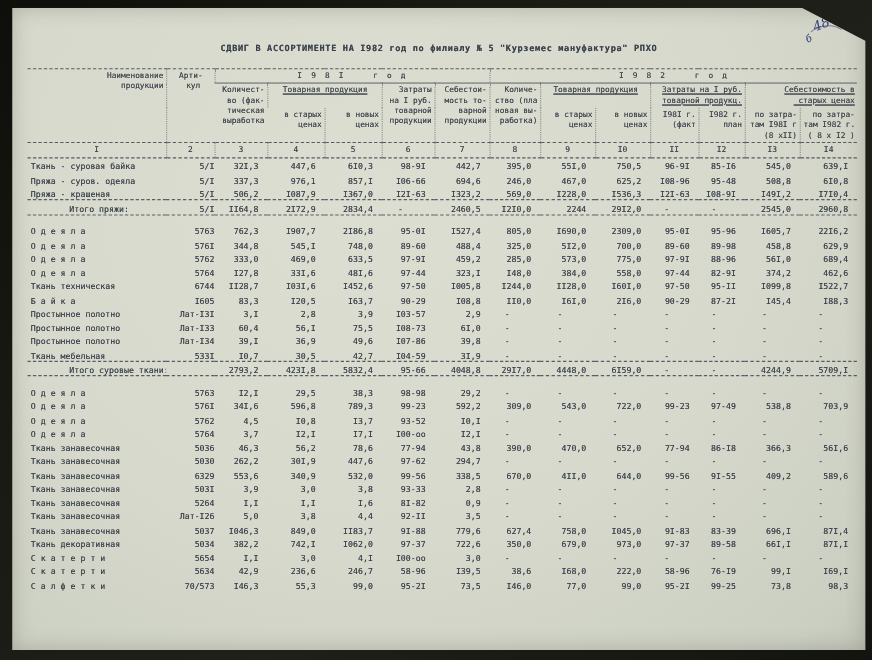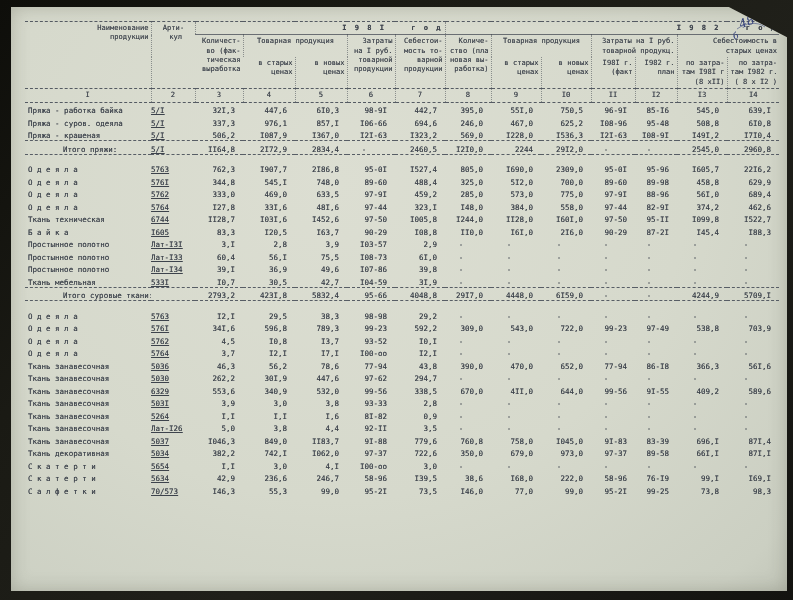--- a/index.html
+++ b/index.html
@@ -27,52 +27,53 @@
   }
   thead th{
     font-weight:400;font-size:7.1px;line-height:1.32;text-align:right;
     vertical-align:top;padding:1px 2px 2px 3px;white-space:pre;
     border-left:1px dotted rgba(72,78,86,.55);color:#40464f;
   }
   thead tr:first-child th{border-top:1px dashed #555b63;}
   thead th:first-child{border-left:none;}
   th.center{text-align:center;margin-top:44px;}
   th.year{
-    letter-spacing:2px;vertical-align:bottom;
-    border-bottom:1px solid rgba(77,83,91,.8);padding-bottom:2px;font-weight:bold;
-  }
-  th.grp{}
+    text-align:center;letter-spacing:2px;vertical-align:bottom;
+    border-bottom:1px solid rgba(77,83,91,.8);padding-bottom:2px;
+  }
+  th.grp{text-decoration:underline;}
   tr.nums th{
     border-top:1px dashed #555b63;border-bottom:1px dashed #555b63;
     text-align:center;padding:1px 0 2px 0;font-size:7.2px;white-space:normal;
   }
   tbody td{
     font-size:7.5px;height:12.5px;padding:0;vertical-align:bottom;
     color:#3d434c;white-space:nowrap;overflow:hidden;
   }
   tbody td:first-child{text-align:left;padding-left:3px;}
-  tbody td:nth-child(2){text-align:left;text-decoration:underline;}
+  tbody td:nth-child(2){text-align:right;}
   tbody td:nth-child(n+3){text-align:right;padding-right:8px;}
   tbody td.dash{text-align:center;padding-right:14px;}
   tbody tr.ruled td{border-bottom:1px dashed #575d65;}
   tbody tr.total td:first-child{padding-left:38px;}
   tbody tr.gap td{padding-top:7px;}
   .hand{
     position:absolute;top:8px;right:18px;width:46px;height:46px;
     color:#33407a;font-family:"DejaVu Serif","Liberation Serif",serif;
     font-style:italic;pointer-events:none;
   }
   .hand .n1{position:absolute;left:16px;top:0;font-size:12px;transform:rotate(-22deg);display:block;}
   .hand .n2{position:absolute;left:10px;top:16px;font-size:9px;transform:rotate(-30deg);display:block;}
   .hand svg{position:absolute;left:8px;top:-2px;}
 </style>
 </head>
 <body>
 
 <div class="page">
+  <div class="title">СДВИГ В АССОРТИМЕНТЕ НА I982 год по филиалу № 5 "Курземес  мануфактура" РПХО</div>
 
   <table class="doc">
     <colgroup>
       <col style="width:126px">
         <col style="width:44px">
         <col style="width:48px">
         <col style="width:52px">
       <col style="width:52px">
         <col style="width:48px">
         <col style="width:50px">
@@ -149,21 +150,21 @@
           <th>9</th>
           <th>I0</th>
           <th>II</th>
           <th>I2</th>
           <th>I3</th>
           <th>I4</th>
         </tr>
     </thead>
     <tbody>
         <tr>
-          <td>Пряжа - работка байка</td>
+          <td>Ткань - суровая байка</td>
           <td>5/I</td>
           <td>32I,3</td>
           <td>447,6</td>
           <td>6I0,3</td>
           <td>98-9I</td>
           <td>442,7</td>
           <td>395,0</td>
           <td>55I,0</td>
           <td>750,5</td>
           <td>96-9I</td>
@@ -556,21 +557,21 @@
           <td class="dash">-</td>
         </tr>
         <tr>
           <td>Ткань занавесочная</td>
           <td>5037</td>
           <td>I046,3</td>
           <td>849,0</td>
           <td>II83,7</td>
           <td>9I-88</td>
           <td>779,6</td>
-          <td>760,8</td>
+          <td>627,4</td>
           <td>758,0</td>
           <td>I045,0</td>
           <td>9I-83</td>
           <td>83-39</td>
           <td>696,I</td>
           <td>87I,4</td>
         </tr>
         <tr>
           <td>Ткань декоративная</td>
           <td>5034</td>

